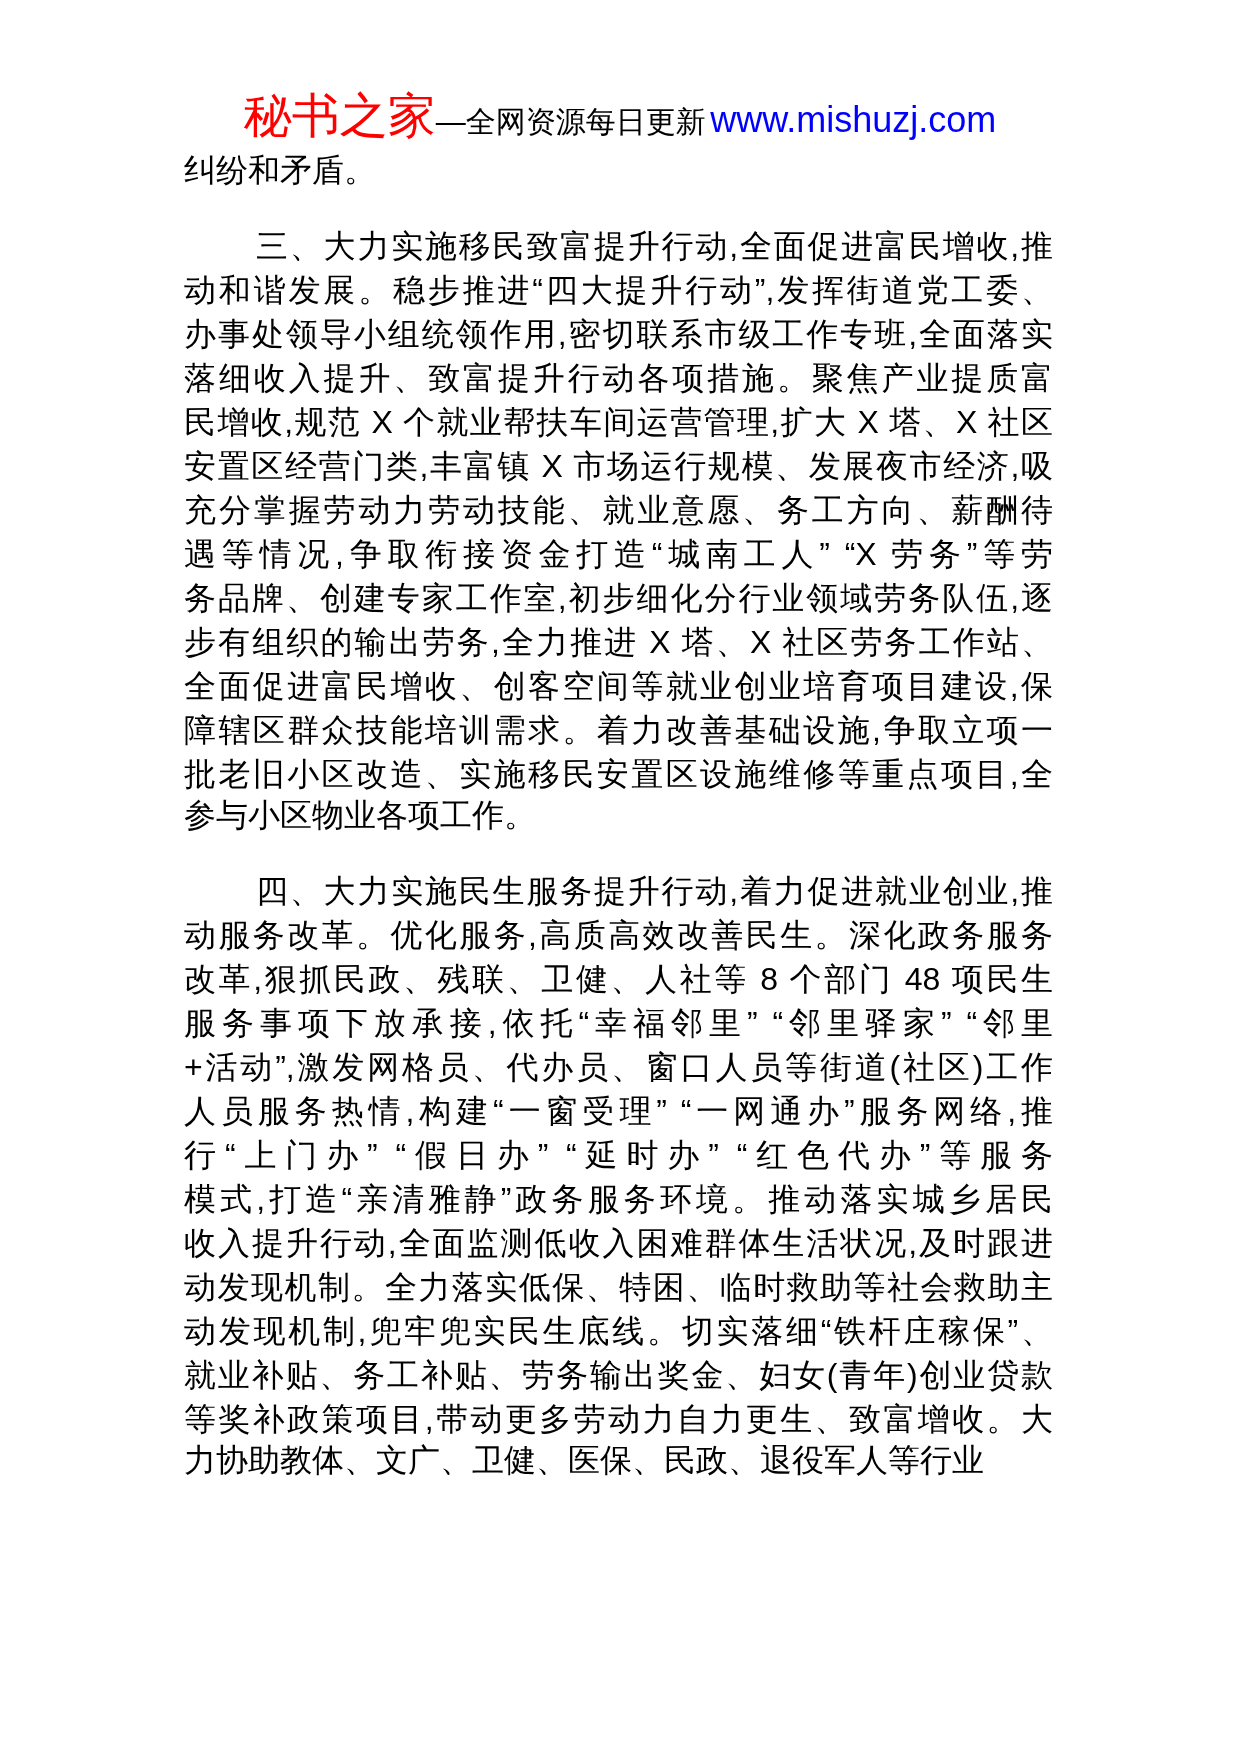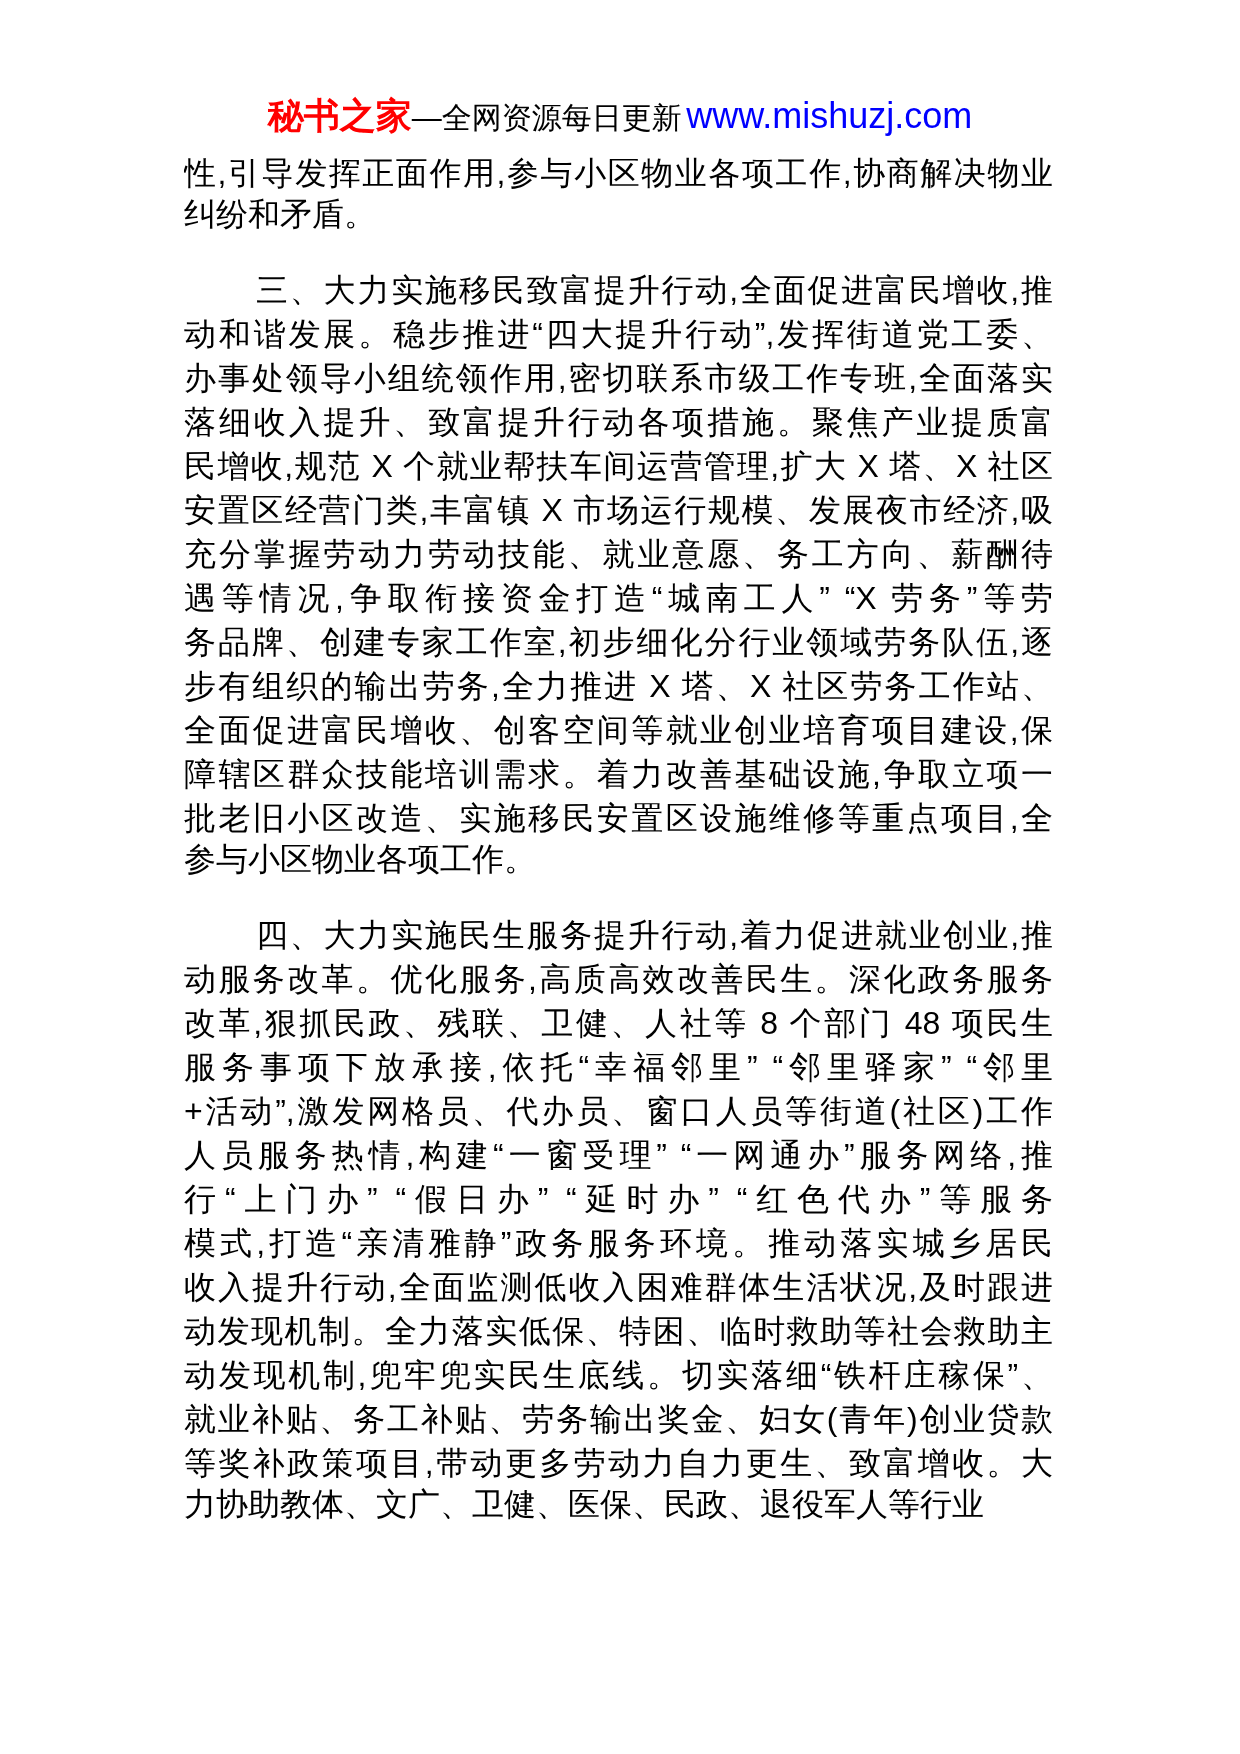--- a/index.html
+++ b/index.html
@@ -20,22 +20,22 @@
     position: absolute;
     top: 92px;
     left: 0;
     width: 1240px;
     text-align: center;
     line-height: 48px;
     white-space: nowrap;
   }
   .brand {
     color: var(--brand-color, #ff0000);
-    font-size: 36px;
-    font-weight: bold;
+    font-size: 48px;
+    font-weight: normal;
     letter-spacing: 0;
   }
   .dash, .tagline {
     color: var(--header-text-color, #000000);
     font-size: 30px;
     font-weight: normal;
   }
   .site-url {
     color: var(--url-color, #0000ff);
     font-size: 36px;
@@ -74,21 +74,20 @@
 </head>
 <body>
 
 <div class="site-header">
   <span class="brand">秘书之家</span><span class="dash">—</span><span class="tagline">全网资源每日更新</span>
   <span class="site-url">www.mishuzj.com</span>
 </div>
 
 <div class="doc-body">
     <div class="para">
-      <div class="line">性,引导发挥正面作用,参与小区物业各项工作,协商解决物业</div>
       <div class="line last">纠纷和矛盾。</div>
     </div>
     <div class="para">
       <div class="line indent">三、大力实施移民致富提升行动,全面促进富民增收,推</div>
       <div class="line">动和谐发展。稳步推进“四大提升行动”,发挥街道党工委、</div>
       <div class="line">办事处领导小组统领作用,密切联系市级工作专班,全面落实</div>
       <div class="line">落细收入提升、致富提升行动各项措施。聚焦产业提质富</div>
       <div class="line">民增收,规范 X 个就业帮扶车间运营管理,扩大 X 塔、X 社区</div>
       <div class="line">安置区经营门类,丰富镇 X 市场运行规模、发展夜市经济,吸</div>
       <div class="line">充分掌握劳动力劳动技能、就业意愿、务工方向、薪酬待</div>

